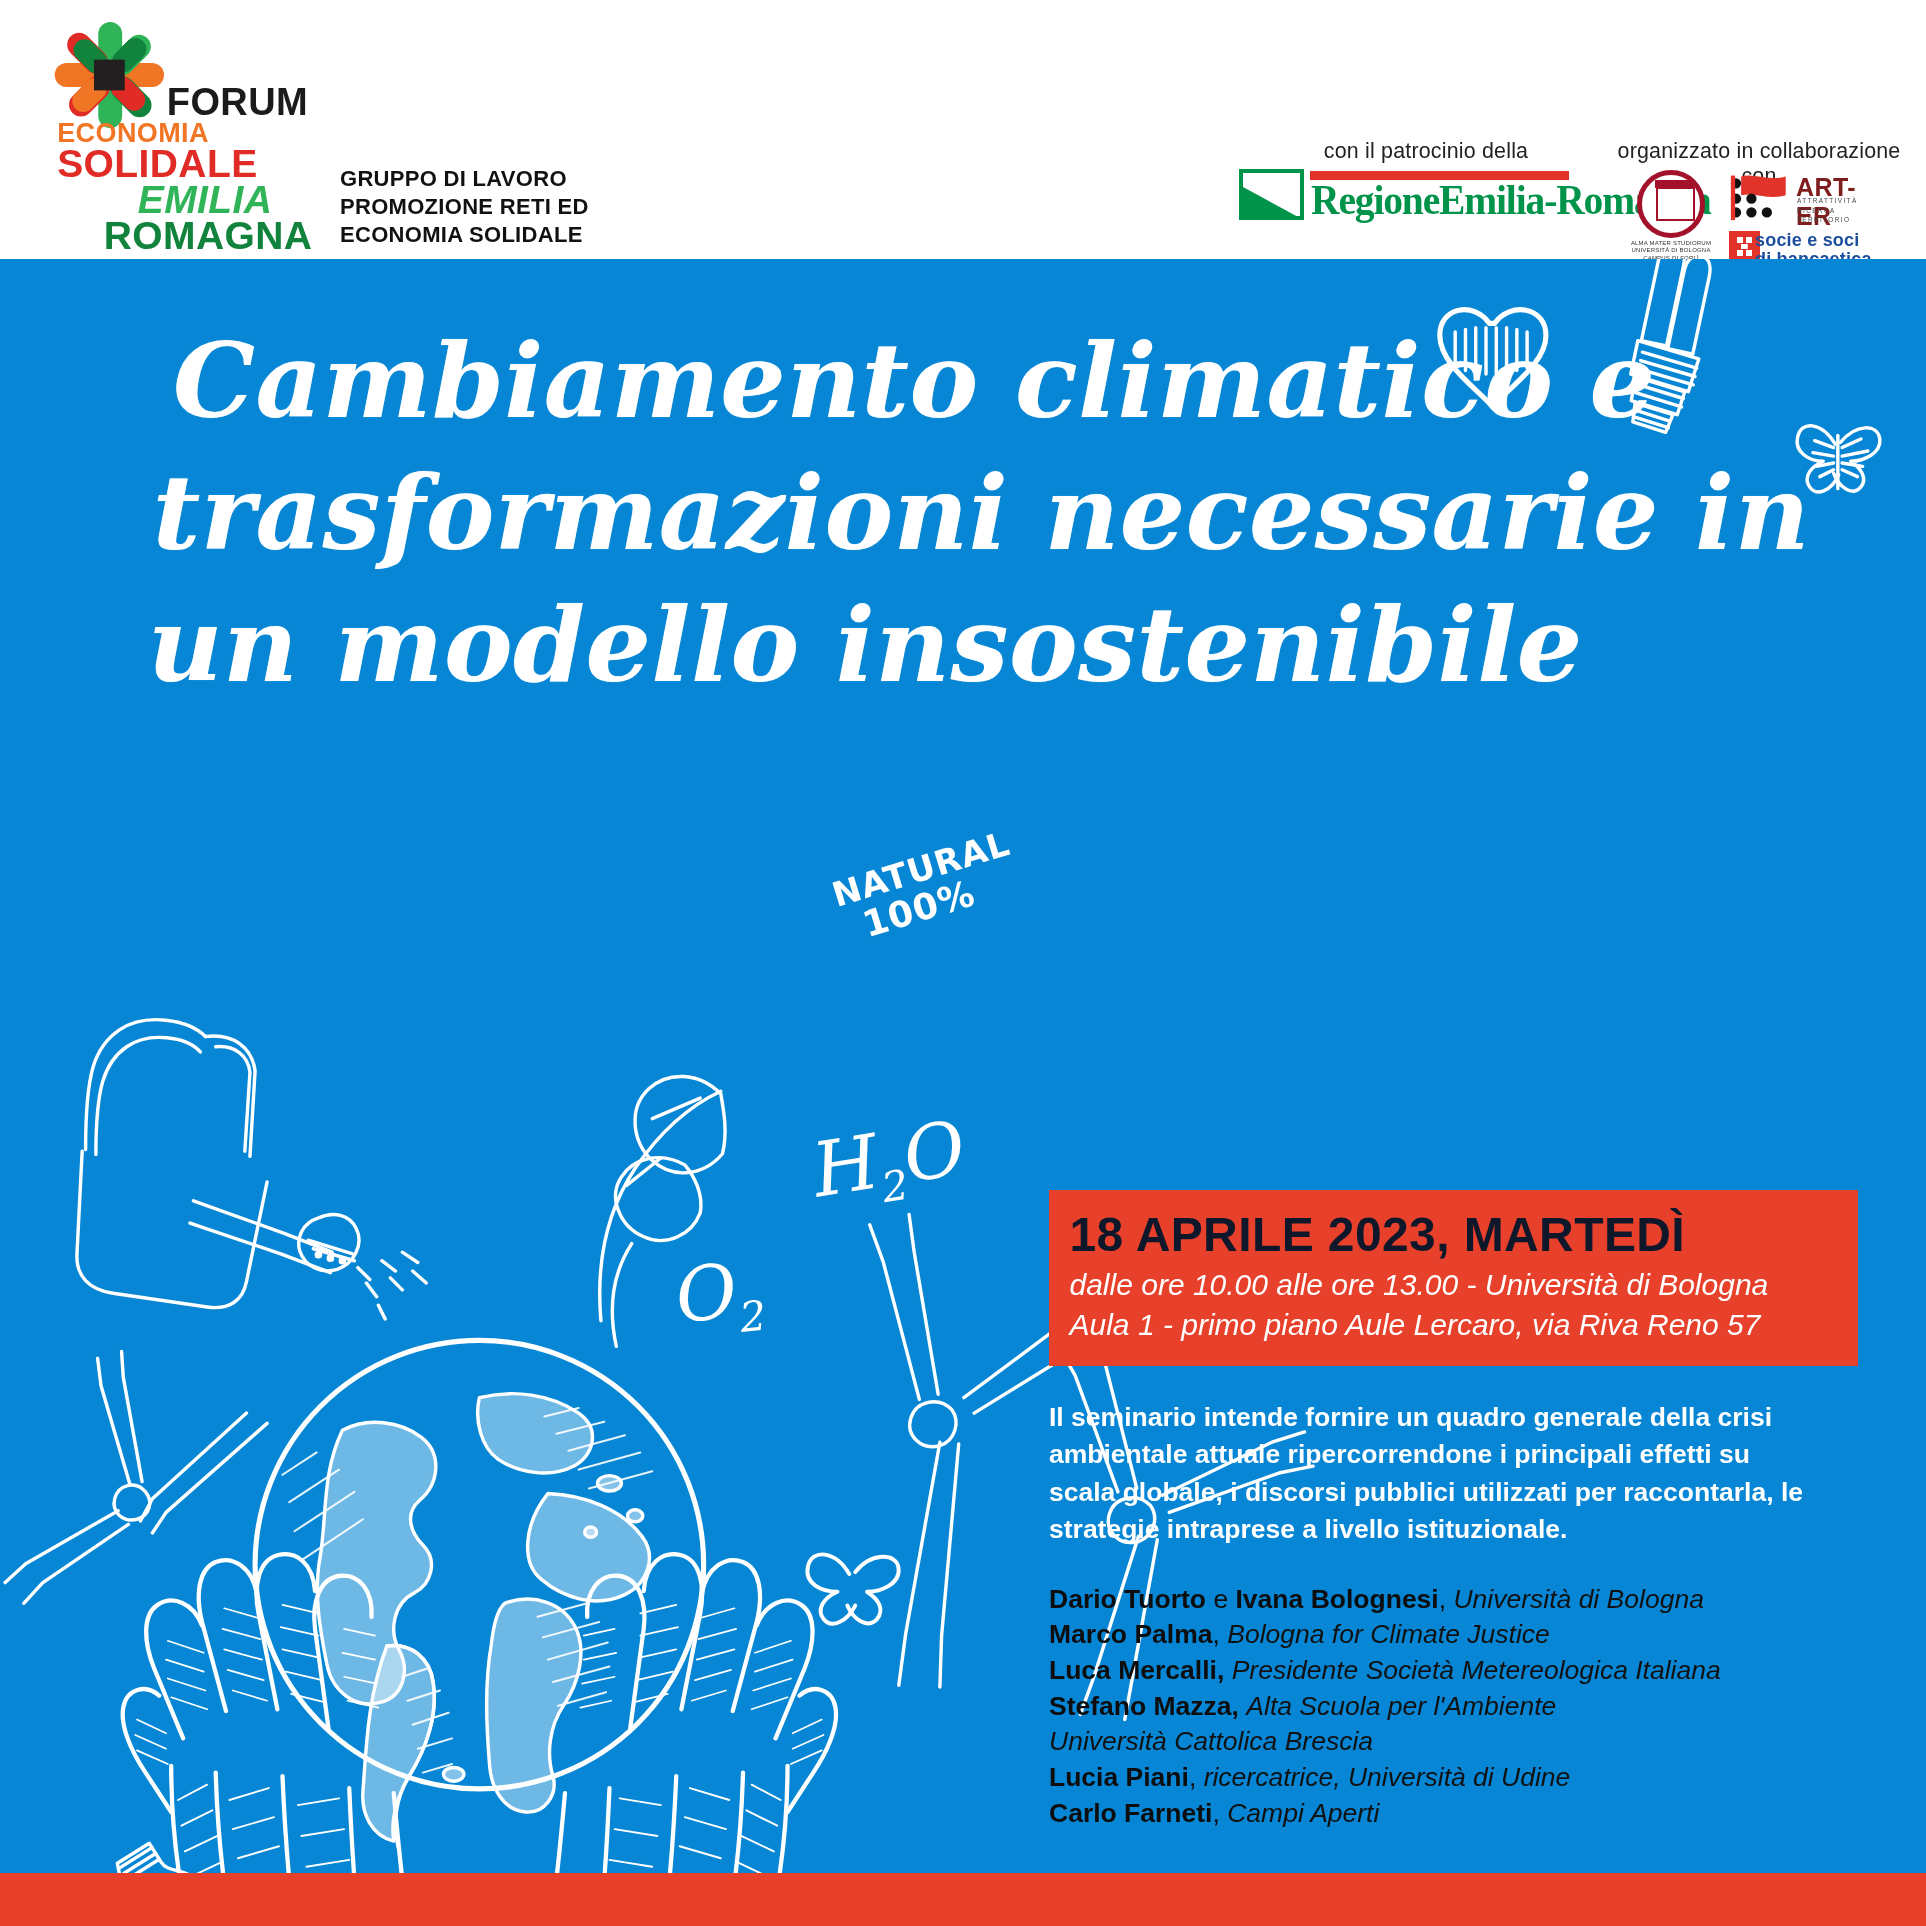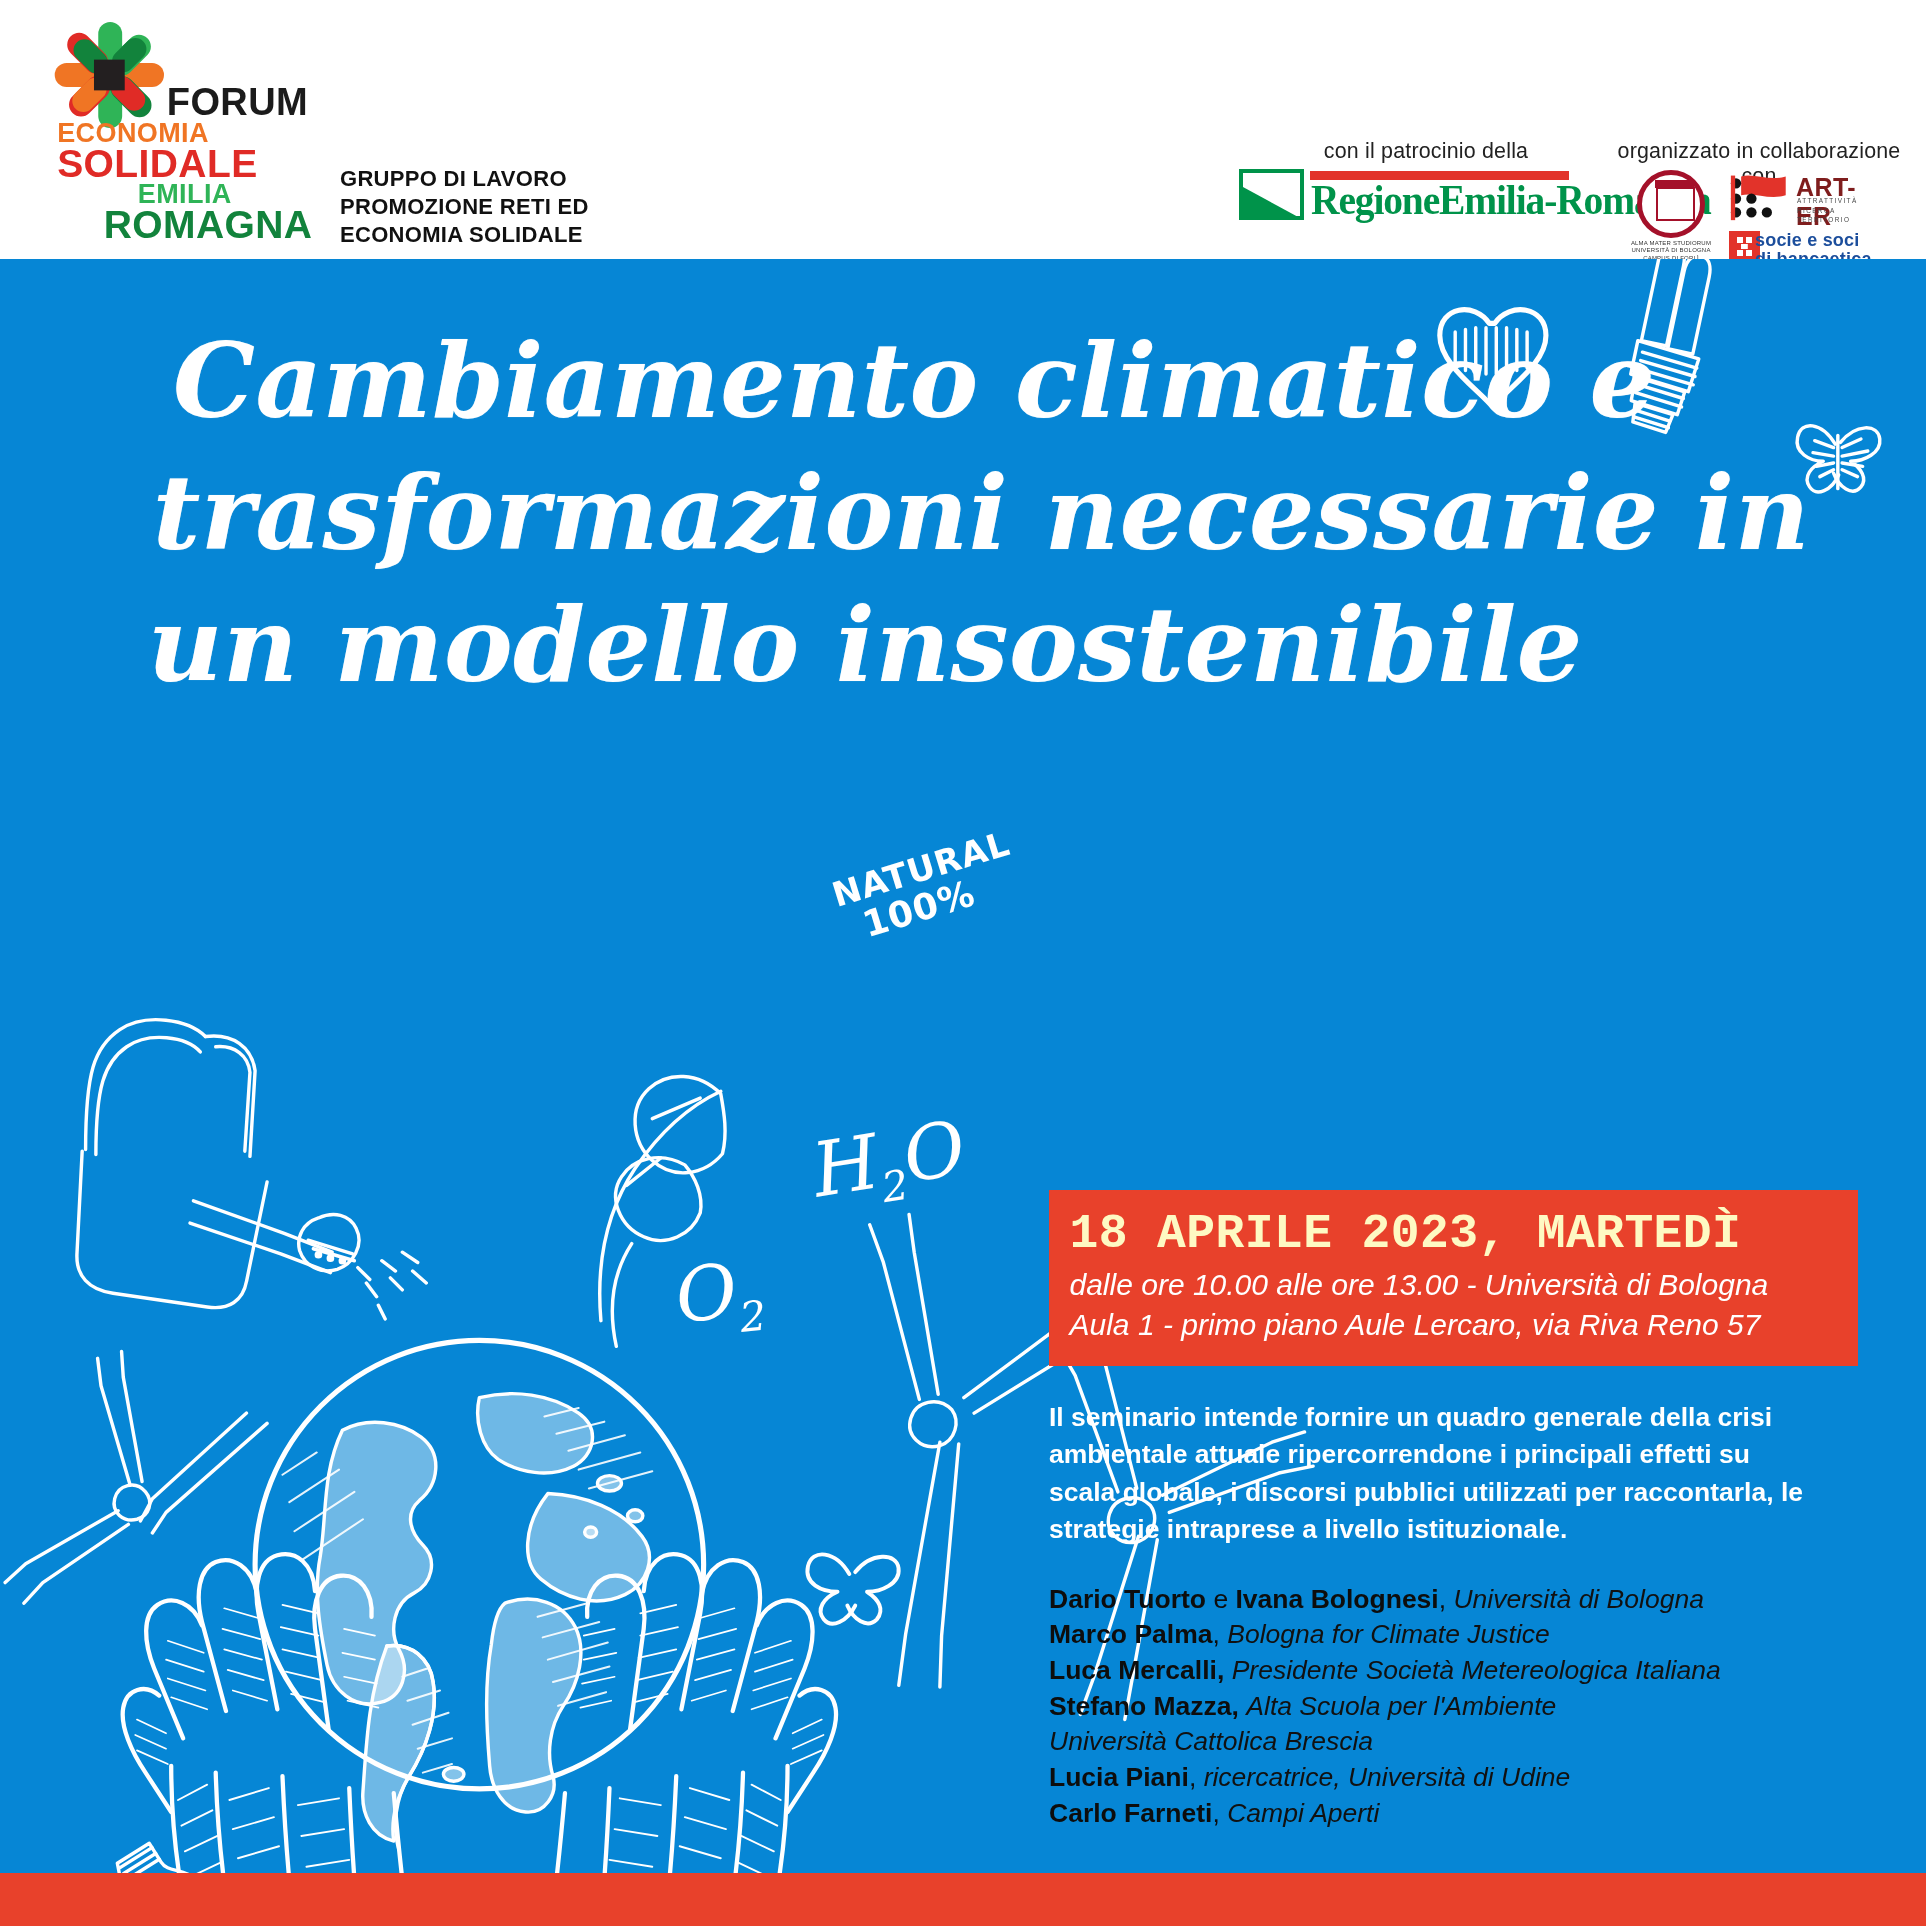--- a/index.html
+++ b/index.html
@@ -18,21 +18,21 @@
   
   .header { position: absolute; left: 0; top: 0; width: 1926px; height: 259px; background: #ffffff; }
 
   .fes-logo { position: absolute; left: 47px; top: 15.4px; width: 274px; height: 231px; }
   .fes-mark { position: absolute; left: 6px; top: 4.3px; width: 111px; height: 110px; }
   .fes-words { position: absolute; left: 6.8px; top: 70px; width: 257px; }
   .fes-line { font-weight: bold; letter-spacing: 0.4px; line-height: .93; font-size: 37px; }
   .fes-forum   { color: #1b1b1b; padding-left: 113px; font-size: 38px; }
   .fes-econ    { color: #F07524; font-size: 27px; padding-left: 3.4px; }
   .fes-sol     { color: #E02B26; font-size: 39px; padding-left: 3.4px; }
-  .fes-emilia  { color: #2FB457; font-size: 27px; padding-left: 84px; }
+  .fes-emilia  { color: #2FB457; font-size: 39px; padding-left: 84px; font-style: italic; }
   .fes-rom     { color: #12833C; font-size: 39px; padding-left: 50px; }
 
   .glt {
     position: absolute; left: 340px; top: 165px;
     color: #111; font-weight: bold; font-size: 22px;
     line-height: 1.28; letter-spacing: 0.3px;
   }
 
   .patro { position: absolute; left: 1246px; top: 139px; width: 360px; text-align: center; }
   .patro-cap { font-size: 21.4px; color: #222; letter-spacing: 0.2px; }
@@ -137,22 +137,22 @@
     position: absolute; left: 676px; top: 989px;
     color: #fff; font-family: "DejaVu Serif", serif; font-style: italic;
     font-size: 75px; transform: rotate(-6deg);
   }
 
   
   .rightcol { position: absolute; left: 1049px; top: 931px; width: 809px; }
 
   .datebox { background: #E8412B; padding: 19px 20.5px 22px 20.5px; width: 809px; }
   .date-big {
-    color: #fef9c3; font-weight: bold; font-size: 48px; letter-spacing: 0.4px;
-    line-height: 1.08; white-space: nowrap; font-family: Liberation Mono, monospace;
+    color: #0f172a; font-weight: bold; font-size: 48px; letter-spacing: 0.4px;
+    line-height: 1.08; white-space: nowrap;
   }
   .date-sub {
     color: #fff; font-style: italic; font-size: 30px; line-height: 1.32;
     margin-top: 4.3px; white-space: nowrap;
   }
 
   .intro {
     margin-top: 33px; width: 762px;
     color: #ffffff; font-weight: bold; font-size: 26.5px; line-height: 1.40;
   }

